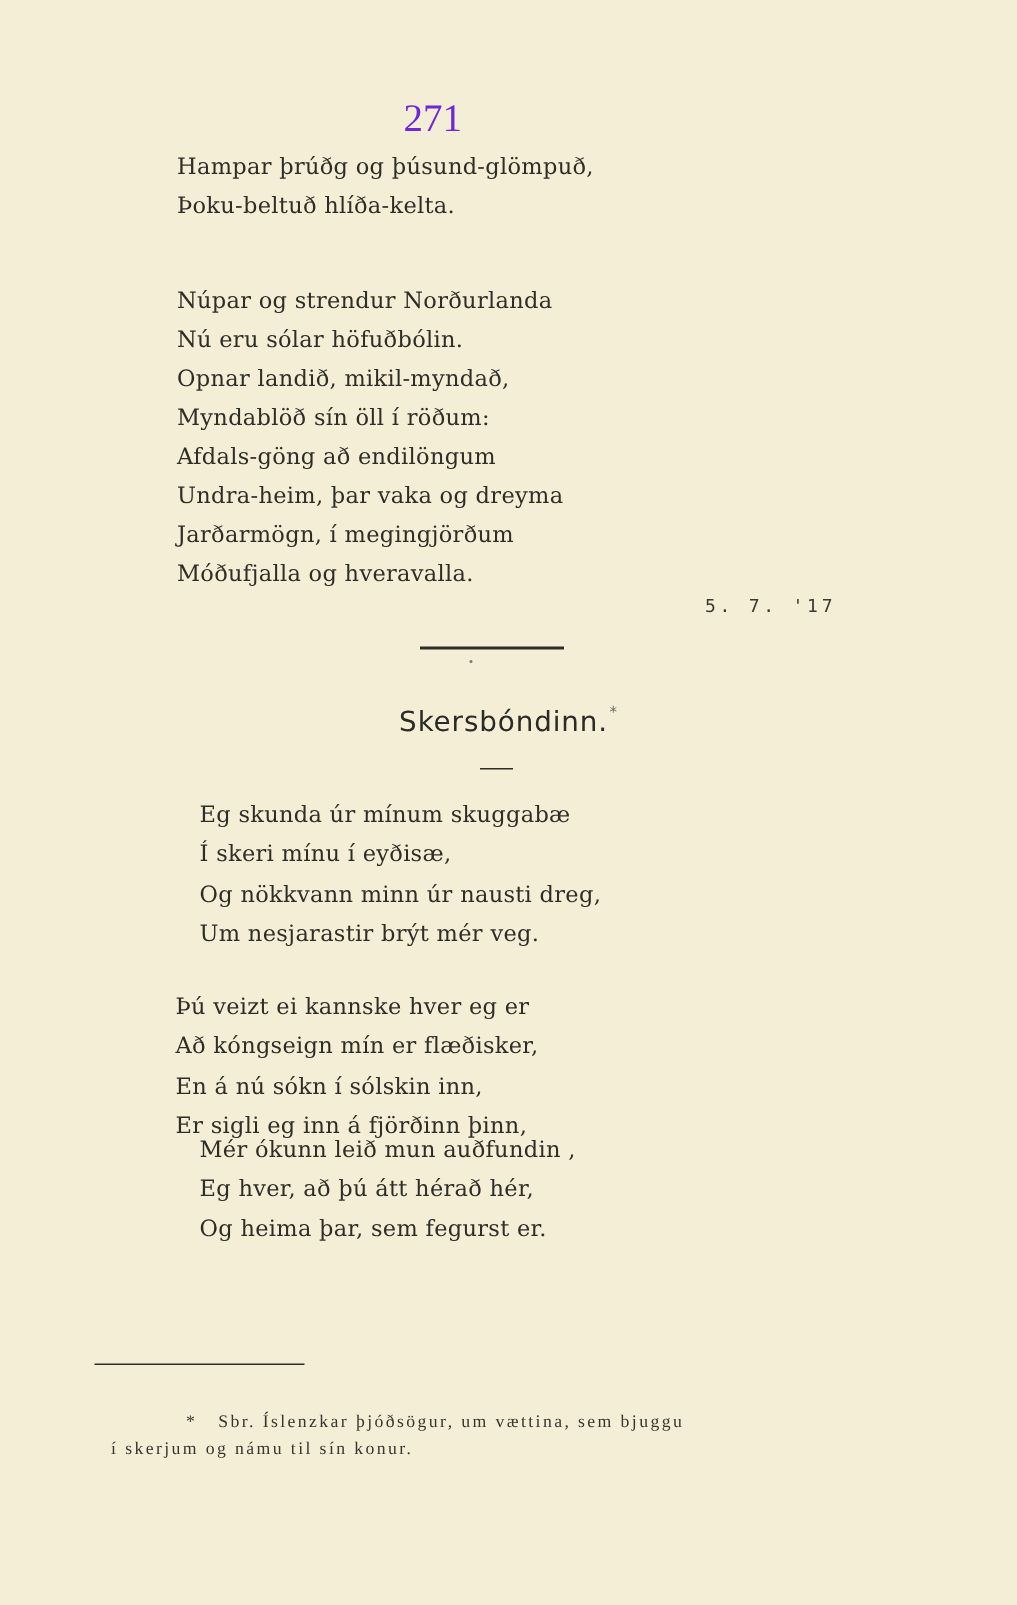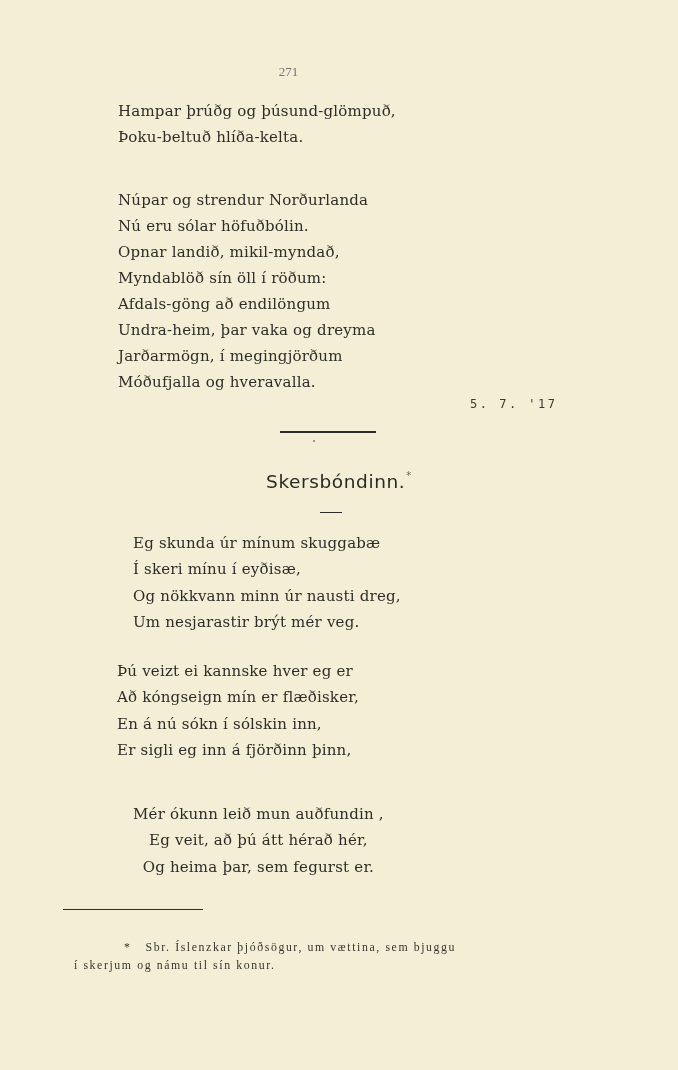--- a/index.html
+++ b/index.html
@@ -5,21 +5,21 @@
   html, body { margin: 0; padding: 0; }
   body {
     width: 678px; height: 1070px; overflow: hidden;
     background: #f3eed5;
     color: #2e2d28;
     font-family: "DejaVu Serif", "Liberation Serif", serif;
     position: relative;
   }
   .page-number {
     position: absolute; top: 64px; left: 0; width: 577px;
-    text-align: center; font-size: 13px; color: #737373;
+    text-align: center; font-size: 26px; color: #6d28d9;
     font-family: "Liberation Serif", serif;
   }
   .stanza { position: absolute; left: 118px; font-size: 15px; line-height: 26px; letter-spacing: 0.2px; }
   .stanza div { white-space: nowrap; }
   .s1 { top: 98px; }
   .s2 { top: 187px; }
   .date {
     position: absolute; top: 397px; left: 470px; font-size: 12px;
     letter-spacing: 2.5px; font-family: "DejaVu Sans Mono", monospace; color: #3a3934;
   }
@@ -33,21 +33,21 @@
     font-family: "DejaVu Sans", "Liberation Sans", sans-serif;
     font-size: 18.5px; letter-spacing: 0.6px; color: #2a2a26;
   }
   .title sup { font-size: 10px; vertical-align: 9px; margin-left: 1px; color: #666; }
   .rule-short {
     position: absolute; top: 512px; left: 320px; width: 22px; height: 0;
     border-top: 1.5px solid #2e2d28;
   }
   .p1 { top: 530px; left: 133px; line-height: 26.3px; }
   .p2 { top: 658px; left: 117px; line-height: 26.3px; }
-  .p3 { top: 801px; left: 133px; line-height: 26.3px; text-align: center; }
+  .p3 { top: 753px; left: 133px; line-height: 26.3px; }
   .fn-rule {
     position: absolute; top: 909px; left: 63px; width: 140px; height: 0;
     border-top: 1px solid #2e2d28;
   }
   .footnote {
     position: absolute; top: 938px; left: 62px; font-size: 11.8px; line-height: 18px;
     letter-spacing: 1.6px; font-family: Liberation Serif, serif; color: #36352f; margin-left: 12px;
   }
   .footnote .l1 { padding-left: 50px; white-space: nowrap; }
   .footnote .l2 { white-space: nowrap; }
@@ -92,21 +92,21 @@
 
 <div class="stanza p2">
   <div>Þú veizt ei kannske hver eg er</div>
   <div>Að kóngseign mín er flæðisker,</div>
   <div>En á nú sókn í sólskin inn,</div>
   <div>Er sigli eg inn á fjörðinn þinn,</div>
 </div>
 
 <div class="stanza p3">
   <div>Mér ókunn leið mun auðfundin ,</div>
-  <div>Eg veit, að þú átt hérað hér,</div>
+  <div>Eg hver, að þú átt hérað hér,</div>
   <div>Og heima þar, sem fegurst er.</div>
 </div>
 
 <div class="fn-rule"></div>
 
 <div class="footnote">
   <div class="l1"><span class="star">*</span><span>Sbr. Íslenzkar þjóðsögur, um vættina, sem bjuggu</span></div>
   <div class="l2">í skerjum og námu til sín konur.</div>
 </div>
 

